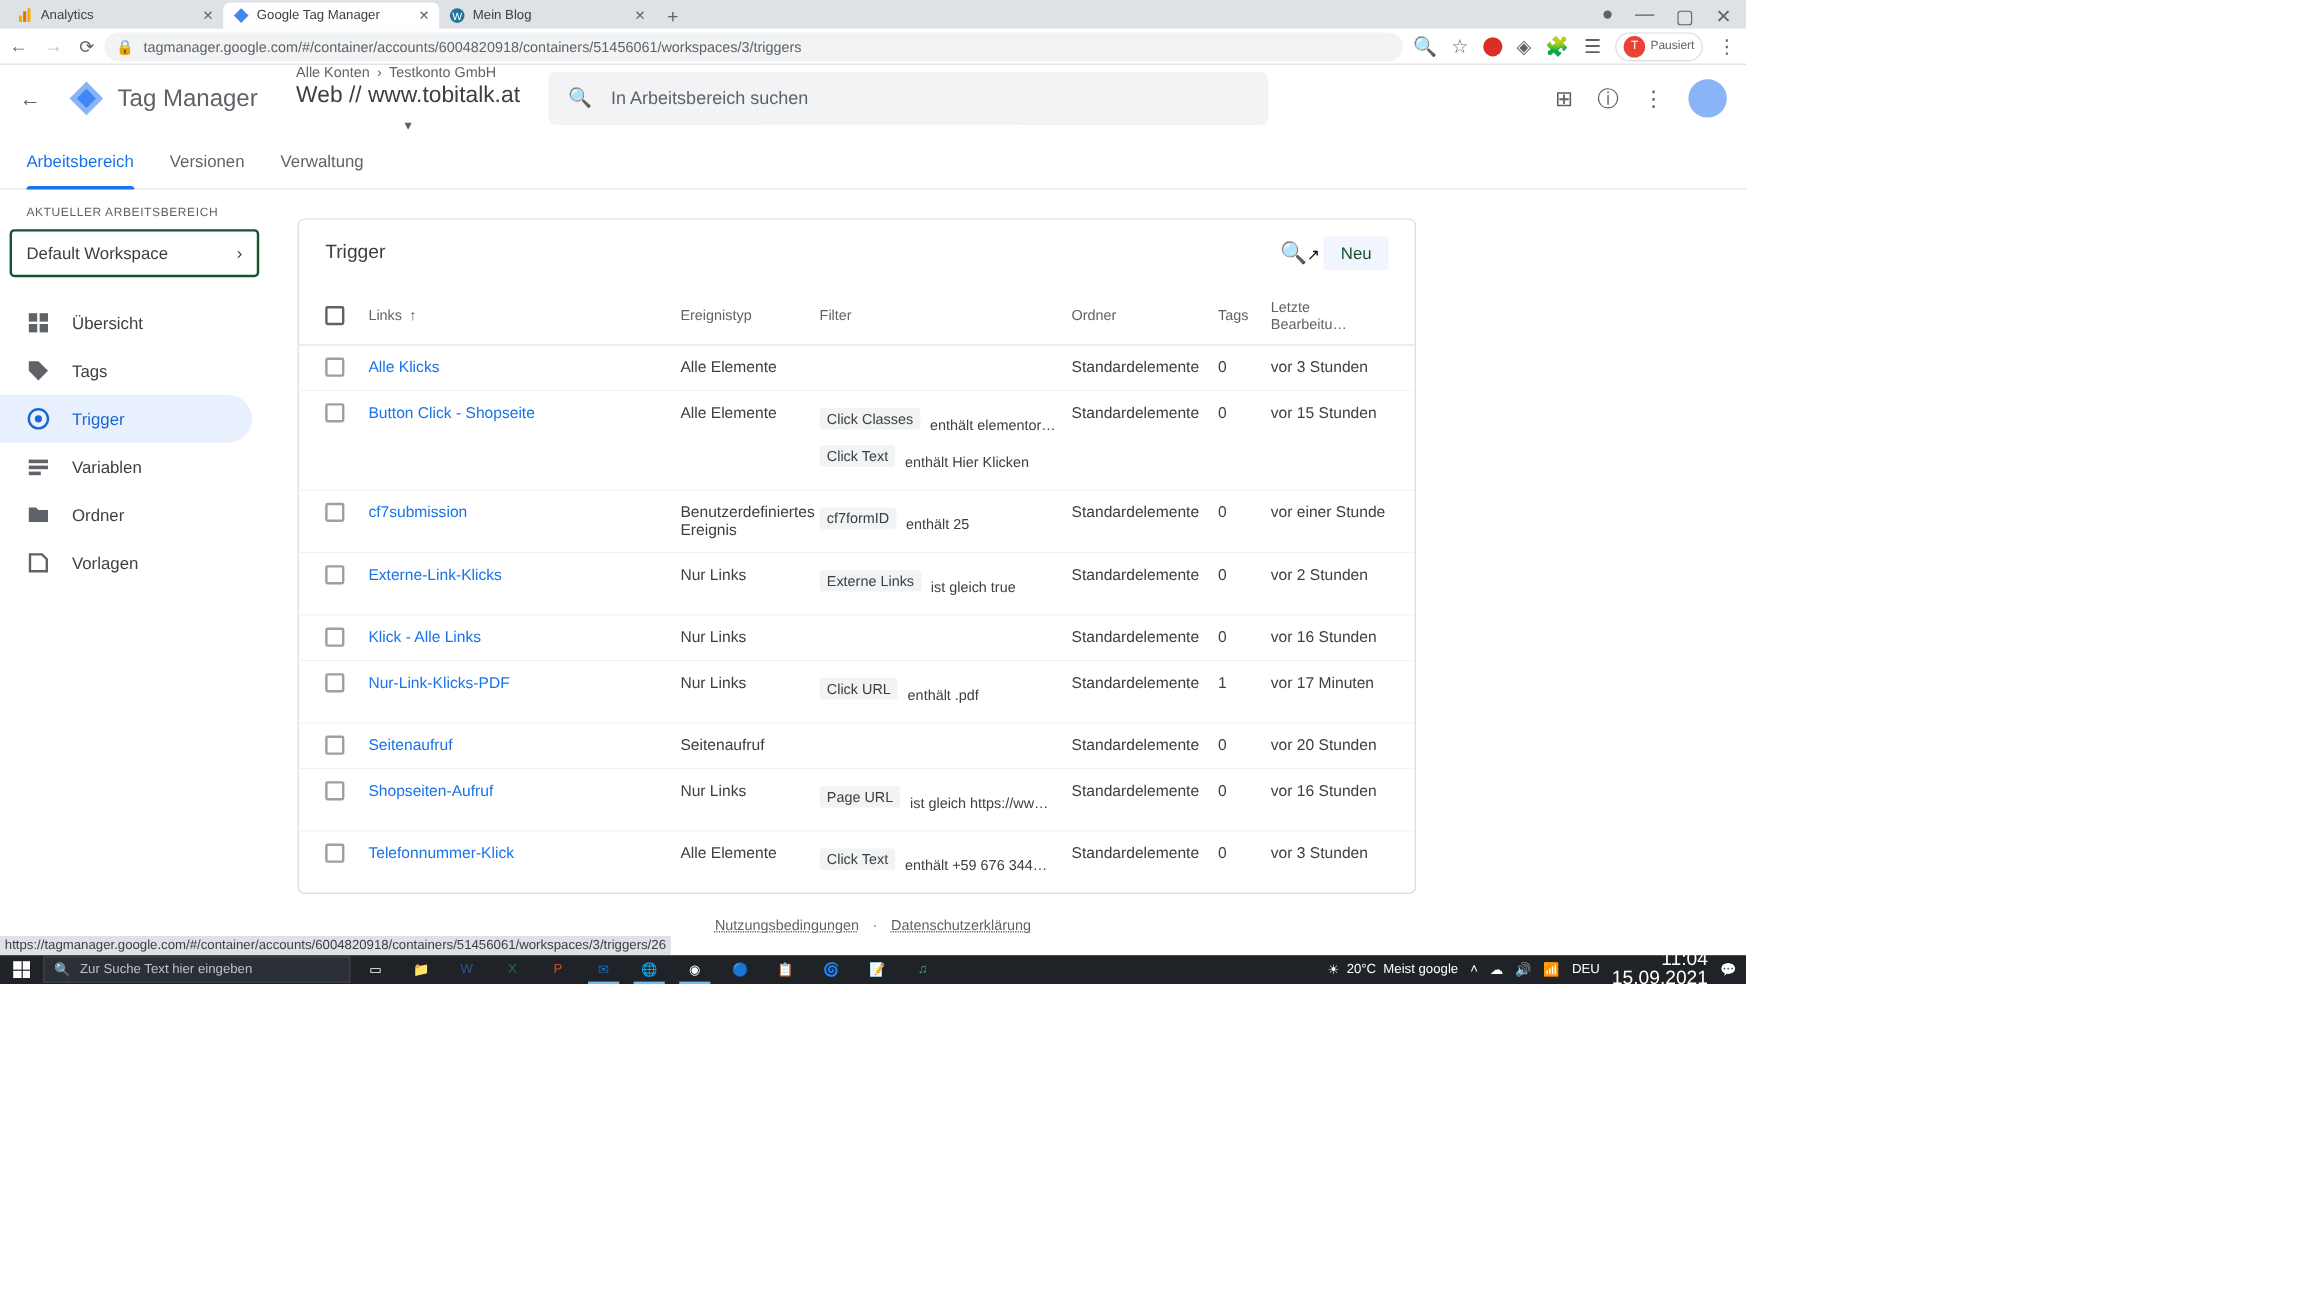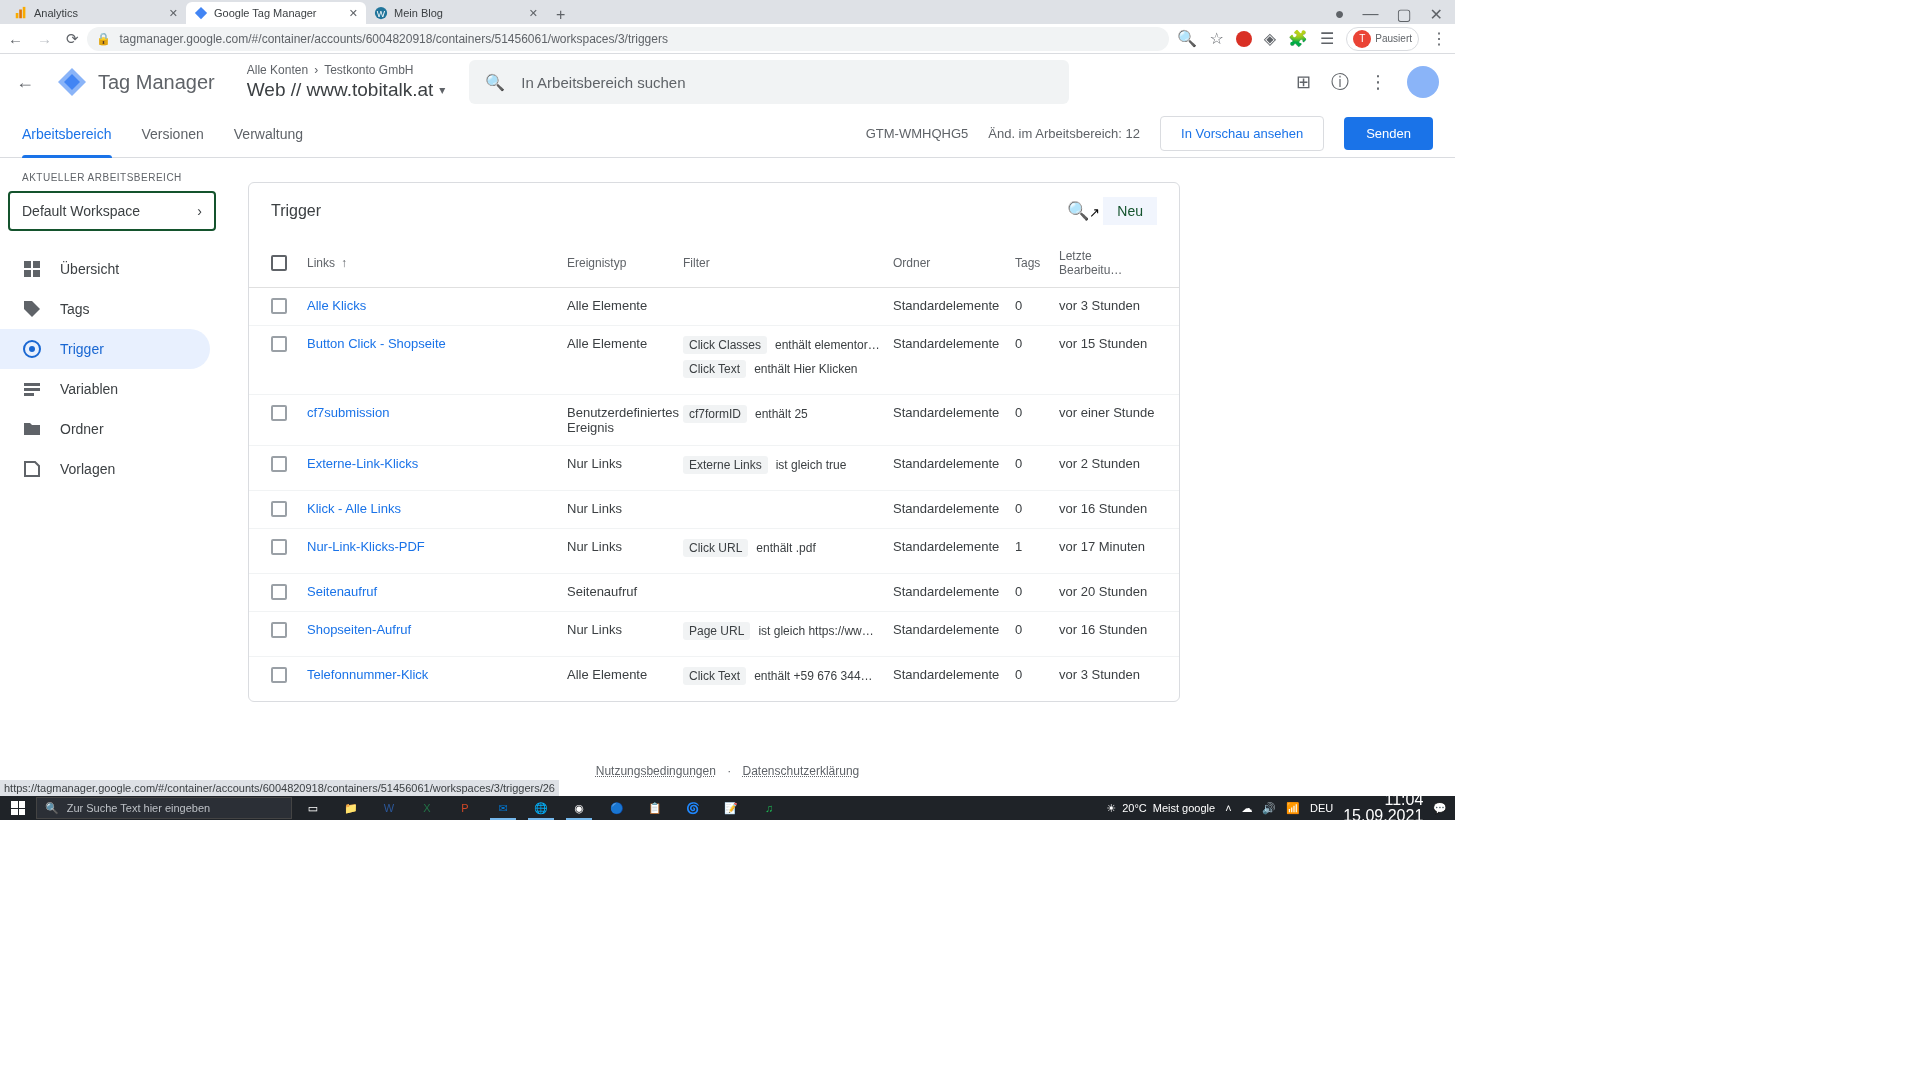--- a/index.html
+++ b/index.html
@@ -25,21 +25,21 @@
 .paused { border: 1px solid #dadce0; border-radius: 12px; padding: 2px 6px; font-size: 10px; display: flex; align-items: center; gap: 4px; }
 
 
 .gtm-header { height: 56px; display: flex; align-items: center; padding: 0 16px; }
 .back-arrow { width: 20px; color: #5f6368; font-size: 18px; }
 .gtm-logo { display: flex; align-items: center; gap: 10px; margin-left: 20px; }
 .logo-icon { width: 32px; height: 32px; }
 .logo-text { font-size: 20px; color: #5f6368; }
 .container-sel { margin-left: 32px; }
 .breadcrumb { font-size: 12px; color: #5f6368; display: flex; align-items: center; gap: 6px; }
-.container-name { font-size: 19px; color: #3c4043; display: flex; align-items: center; gap: 6px; margin-top: 2px; }
+.container-name { font-size: 19px; color: #3c4043; display: flex; align-items: center; gap: 6px; margin-top: 2px; flex-direction: column; }
 .search-box { margin-left: 24px; background: #f1f3f4; border-radius: 6px; height: 44px; width: 600px; display: flex; align-items: center; padding: 0 16px; gap: 16px; color: #5f6368; }
 .header-right { margin-left: auto; display: flex; align-items: center; gap: 20px; color: #5f6368; }
 .avatar { width: 32px; height: 32px; border-radius: 50%; background: #8ab4f8; }
 
 
 .nav-tabs { height: 48px; display: flex; align-items: center; padding: 0 22px; border-bottom: 1px solid #dadce0; gap: 30px; }
 .nav-tab { font-size: 14px; color: #5f6368; height: 100%; display: flex; align-items: center; position: relative; }
 .nav-tab.active { color: #1a73e8; }
 .nav-tab.active::after { content: ''; position: absolute; bottom: -1px; left: 0; right: 0; height: 3px; background: #1a73e8; border-radius: 3px 3px 0 0; }
 .nav-right { margin-left: auto; display: flex; align-items: center; gap: 20px; }
@@ -79,21 +79,21 @@
 .col-edited { flex: 1; }
 .sort-arrow { margin-left: 6px; }
 .chk { width: 16px; height: 16px; border: 2px solid #5f6368; border-radius: 2px; }
 
 .trow { display: flex; padding: 10px 22px; border-bottom: 1px solid #f1f3f4; font-size: 13px; color: #3c4043; align-items: flex-start; min-height: 38px; }
 .trow:last-child { border-bottom: none; }
 .trow .col-chk .chk { border-color: #9aa0a6; }
 .link { color: #1a73e8; }
 .filter-chip { background: #f1f3f4; padding: 2px 6px; border-radius: 3px; font-size: 12px; margin-right: 4px; }
 .filter-line { margin-bottom: 6px; display: flex; align-items: center; flex-wrap: wrap; gap: 4px; }
-.filter-text { font-size: 12px; white-space: nowrap; overflow: hidden; text-overflow: ellipsis; max-width: 120px; display: inline-block; }
+.filter-text { font-size: 12px; white-space: nowrap; overflow: hidden; text-overflow: ellipsis; max-width: 120px; display: inline-block; margin-top: 11px; }
 
 
 .footer { position: absolute; width: 100%; text-align: center; font-size: 12px; color: #5f6368; bottom: 42px; }
 .footer a { color: #5f6368; text-decoration: underline dotted; margin: 0 8px; }
 
 
 .status-url { position: absolute; bottom: 24px; left: 0; background: #dee1e6; font-size: 11px; color: #3c4043; padding: 2px 4px; }
 
 
 .taskbar { position: absolute; bottom: 0; left: 0; right: 0; height: 24px; background: #1f2328; display: flex; align-items: center; color: #fff; font-size: 11px; }
@@ -203,26 +203,20 @@
     <span style="font-size:18px;">ⓘ</span>
     <span style="font-size:18px;">⋮</span>
     <div class="avatar"></div>
   </div>
 </div>
 
 <div class="nav-tabs">
   <div class="nav-tab active">Arbeitsbereich</div>
   <div class="nav-tab">Versionen</div>
   <div class="nav-tab">Verwaltung</div>
-  <div class="nav-right">
-    <span class="container-id">GTM-WMHQHG5</span>
-    <span class="changes">Änd. im Arbeitsbereich: 12</span>
-    <button class="btn-preview">In Vorschau ansehen</button>
-    <button class="btn-submit">Senden</button>
-  </div>
 </div>
 
 <div class="body">
 
   <div class="sidebar">
     <div class="ws-label">AKTUELLER ARBEITSBEREICH</div>
     <div class="ws-selector">
       <span>Default Workspace</span>
       <span>›</span>
     </div>

